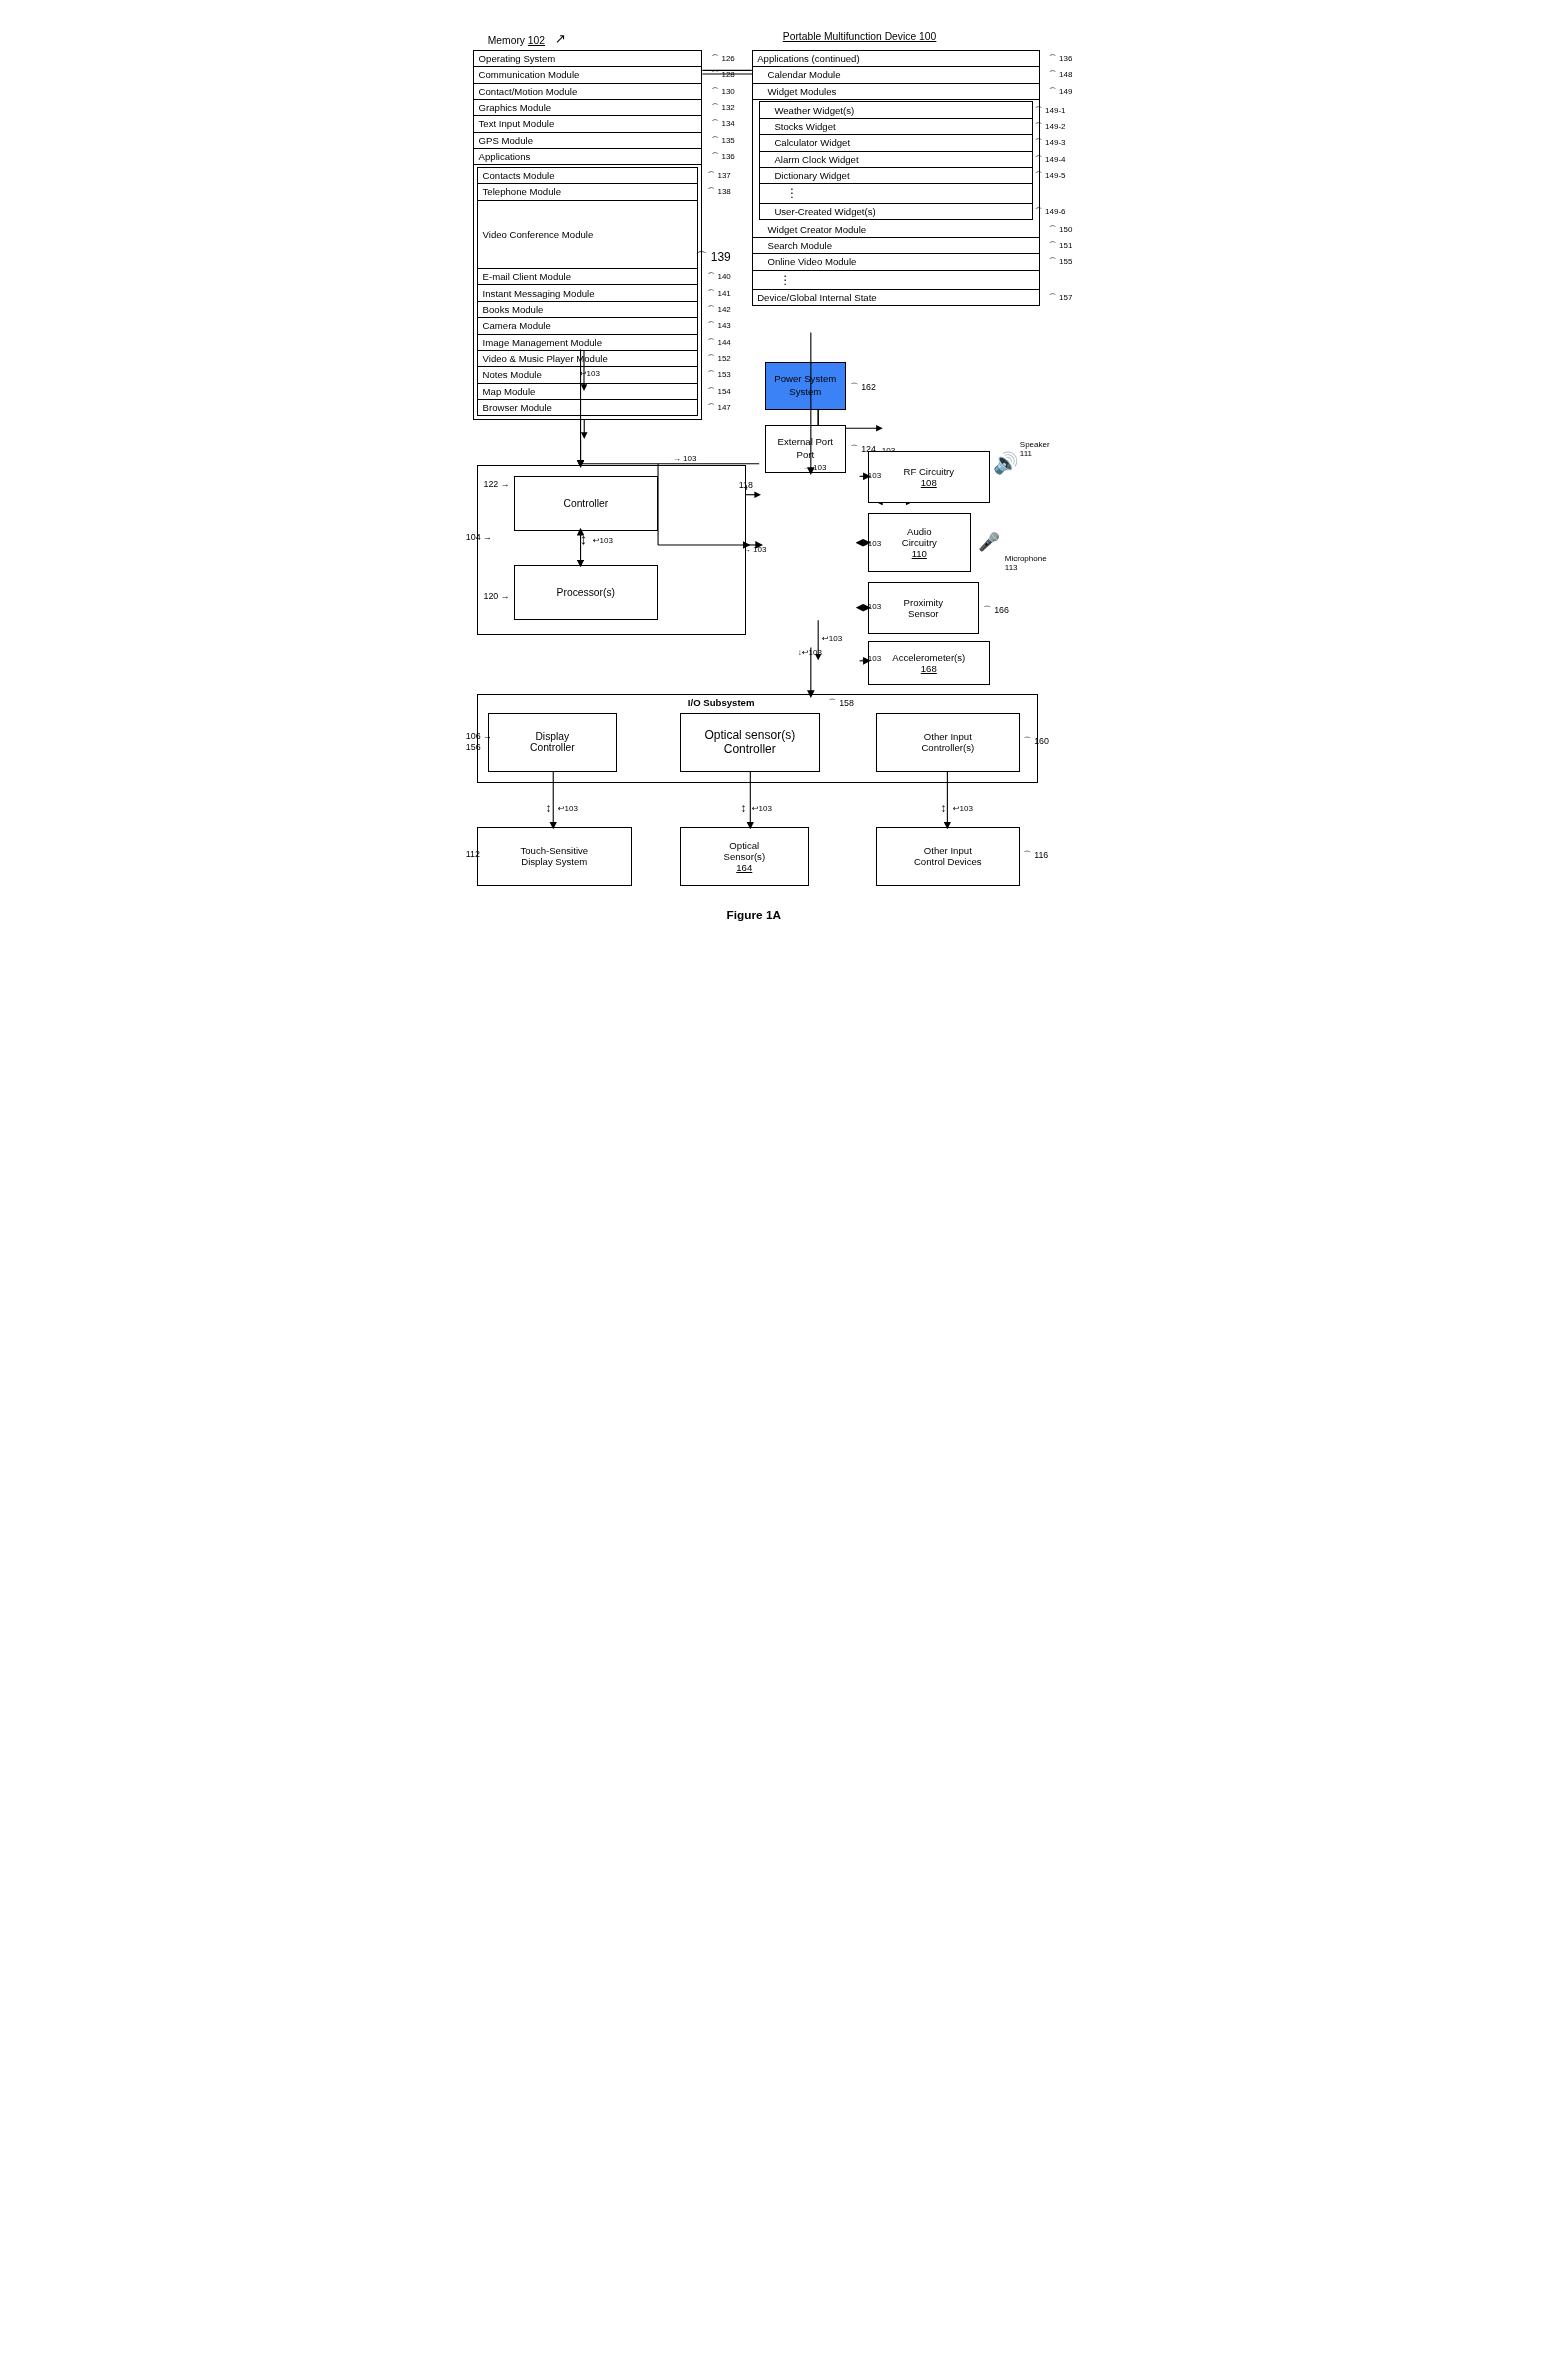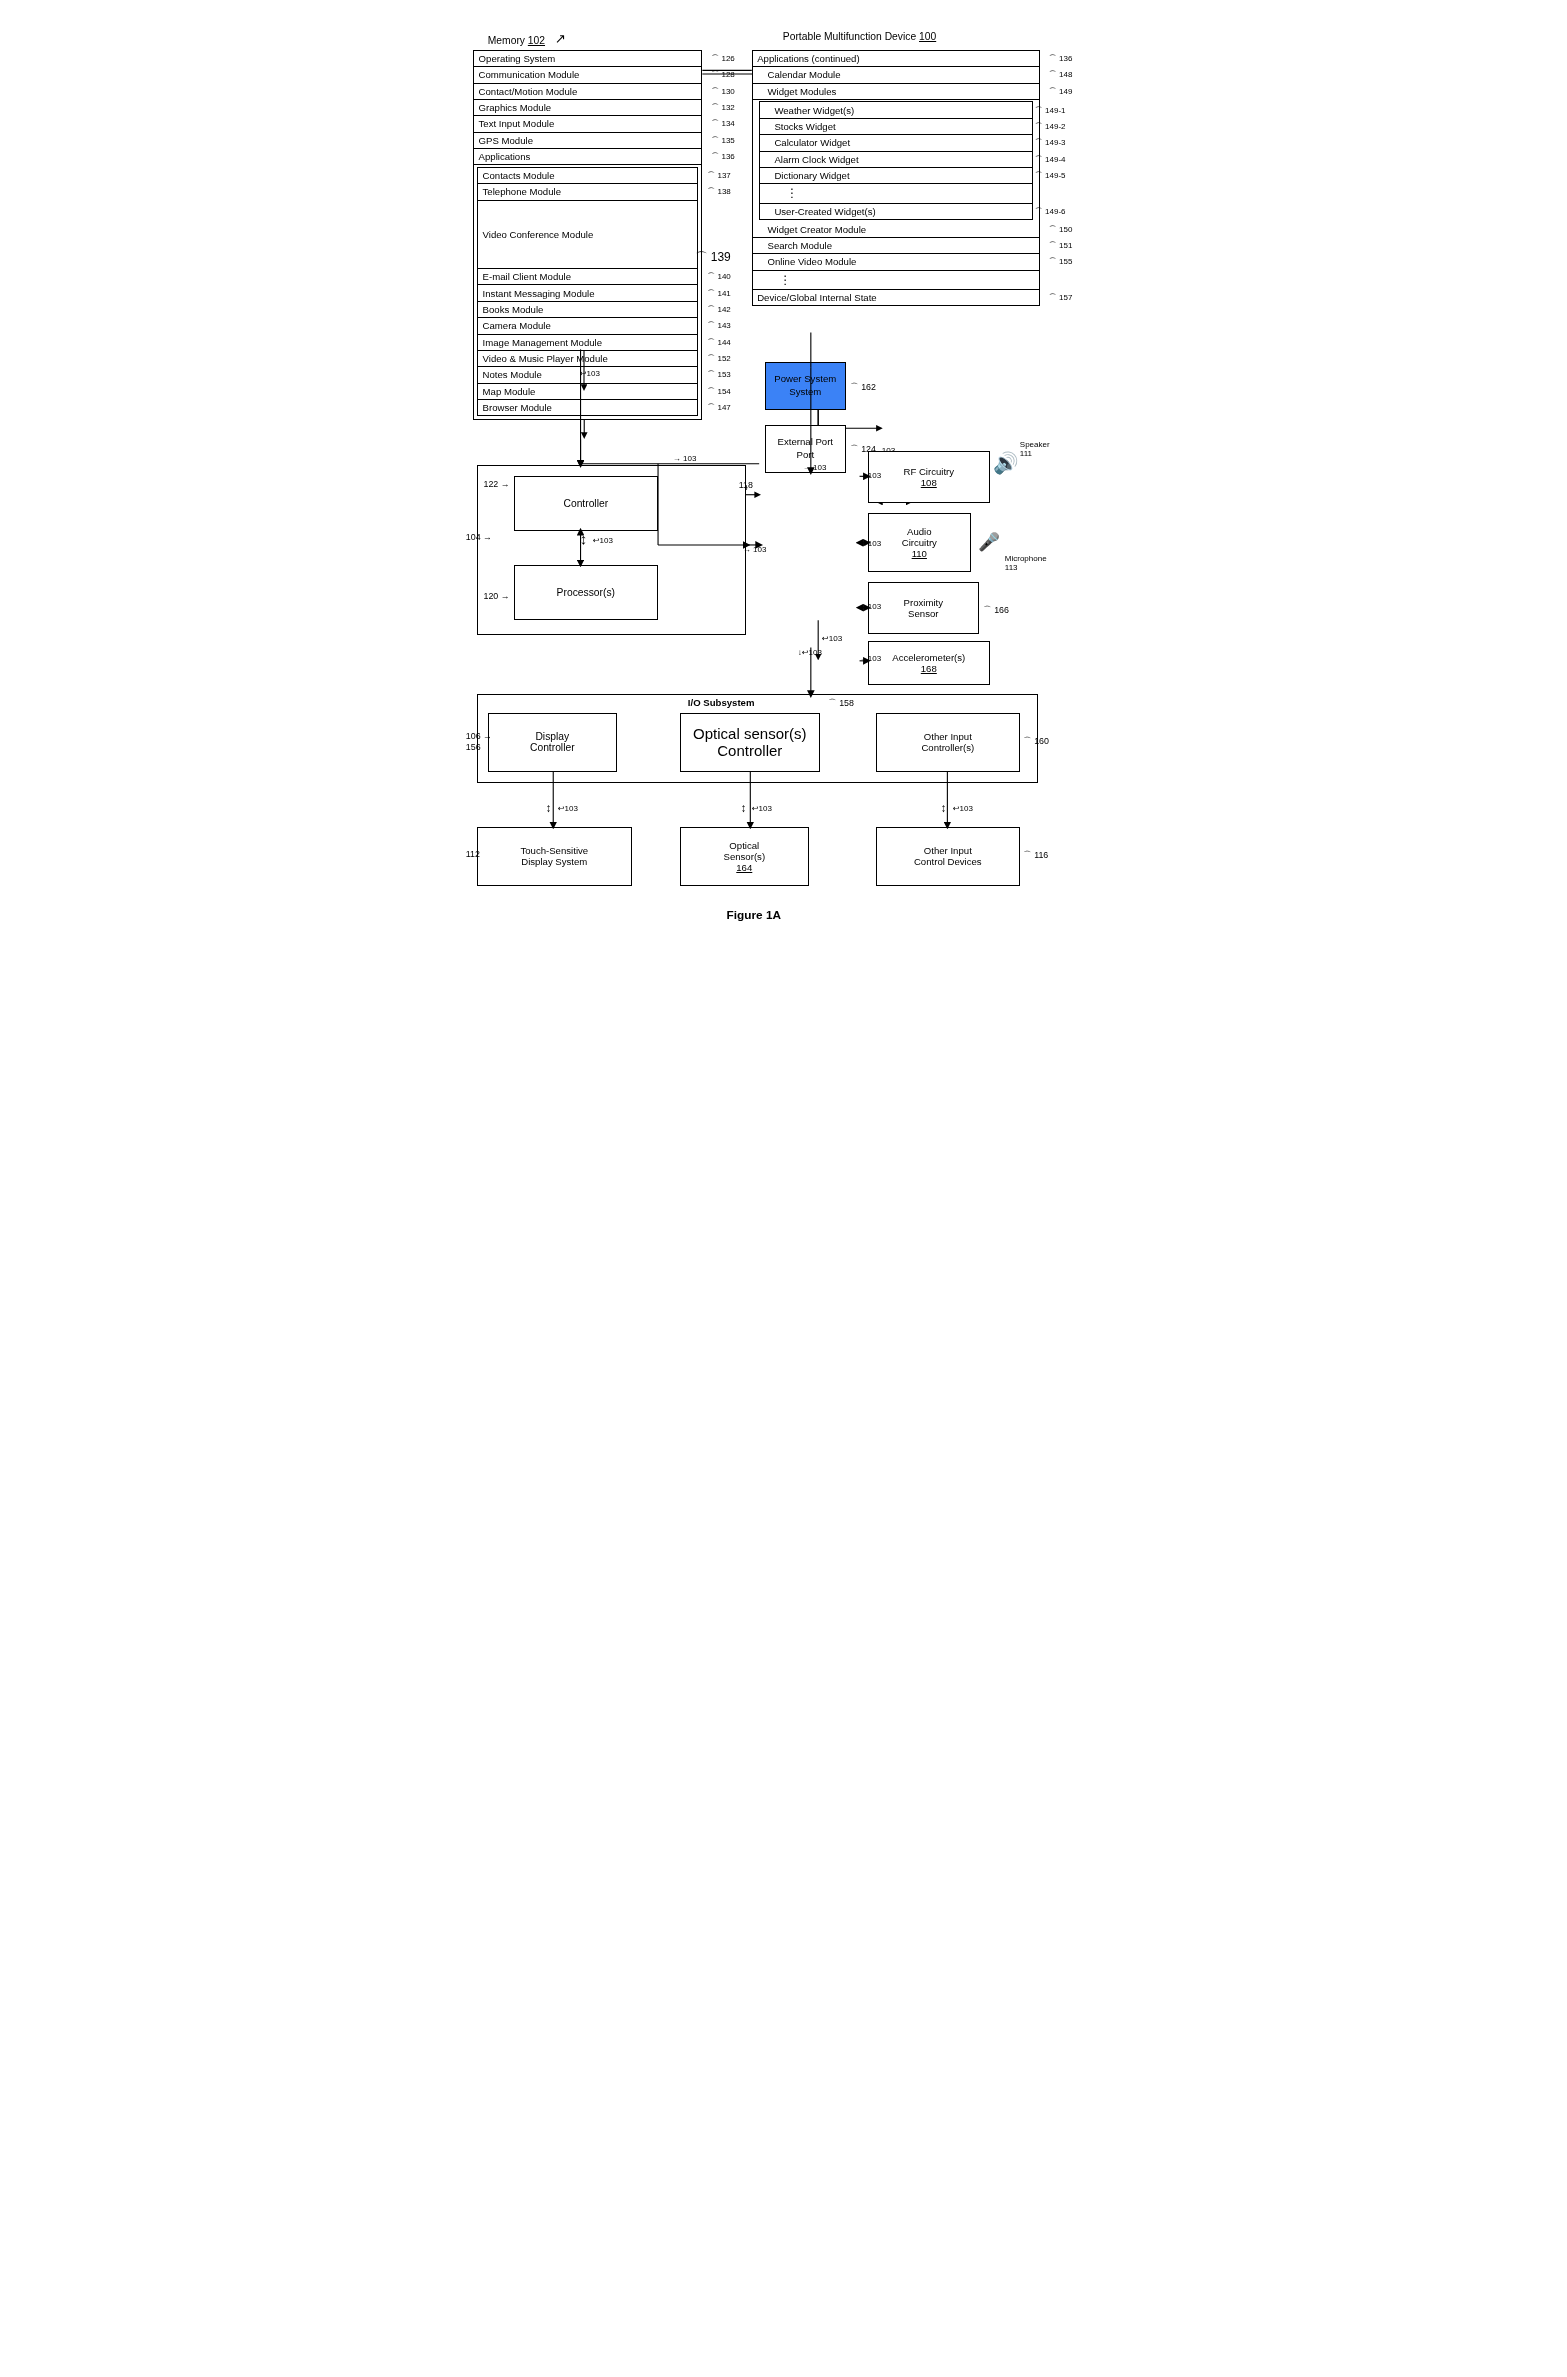--- a/index.html
+++ b/index.html
@@ -206,21 +206,21 @@
         <span style="margin-right:-38px; font-size:8px;">⌒ 154</span>
       </div>
       <div class="memory-row" style="border-bottom:none;">
         <span>Browser Module</span>
         <span style="flex:1"></span>
         <span style="margin-right:-38px; font-size:8px;">⌒ 147</span>
       </div>
     </div>
   </div>
 
-  <div style="position:absolute; top:16px; left:317px; font-size:10.3px;">
+  <div style="position:absolute; top:16px; left:317px; font-size:10.3px;text-decoration:underline;">
     Portable Multifunction Device <span class="underline">100</span>
   </div>
 
   <div style="position:absolute; top:35px; left:286px; width:288px; border:1.1px solid #000; background:#fff;">
 
     <div class="pmd-row">
       <span>Applications (continued)</span>
       <span style="flex:1"></span>
       <span style="margin-right:-38px; font-size:8px;">⌒ 136</span>
     </div>
@@ -412,21 +412,21 @@
   <div style="position:absolute; top:698px; left:22px; width:129px; height:59px;
               border:1.1px solid #000; background:#fff; display:flex;
               align-items:center; justify-content:center; text-align:center; font-size:10.3px;">
     <div>Display<br>Controller</div>
   </div>
   <div style="position:absolute; top:716px; left:0px; font-size:8.9px;">106 →</div>
   <div style="position:absolute; top:727px; left:0px; font-size:8.9px;">156</div>
 
   <div style="position:absolute; top:698px; left:214px; width:140px; height:59px;
               border:1.1px solid #000; background:#fff; display:flex;
-              align-items:center; justify-content:center; text-align:center; font-size:15px;">
+              align-items:center; justify-content:center; text-align:center; font-size:12px;">
     <div>Optical sensor(s)<br>Controller</div>
   </div>
 
   <div style="position:absolute; top:698px; left:410px; width:144px; height:59px;
               border:1.1px solid #000; background:#fff; display:flex;
               align-items:center; justify-content:center; text-align:center; font-size:9.6px;">
     <div>Other Input<br>Controller(s)</div>
   </div>
   <div style="position:absolute; top:720px; left:557px; font-size:8.9px;">⌒ 160</div>
 

